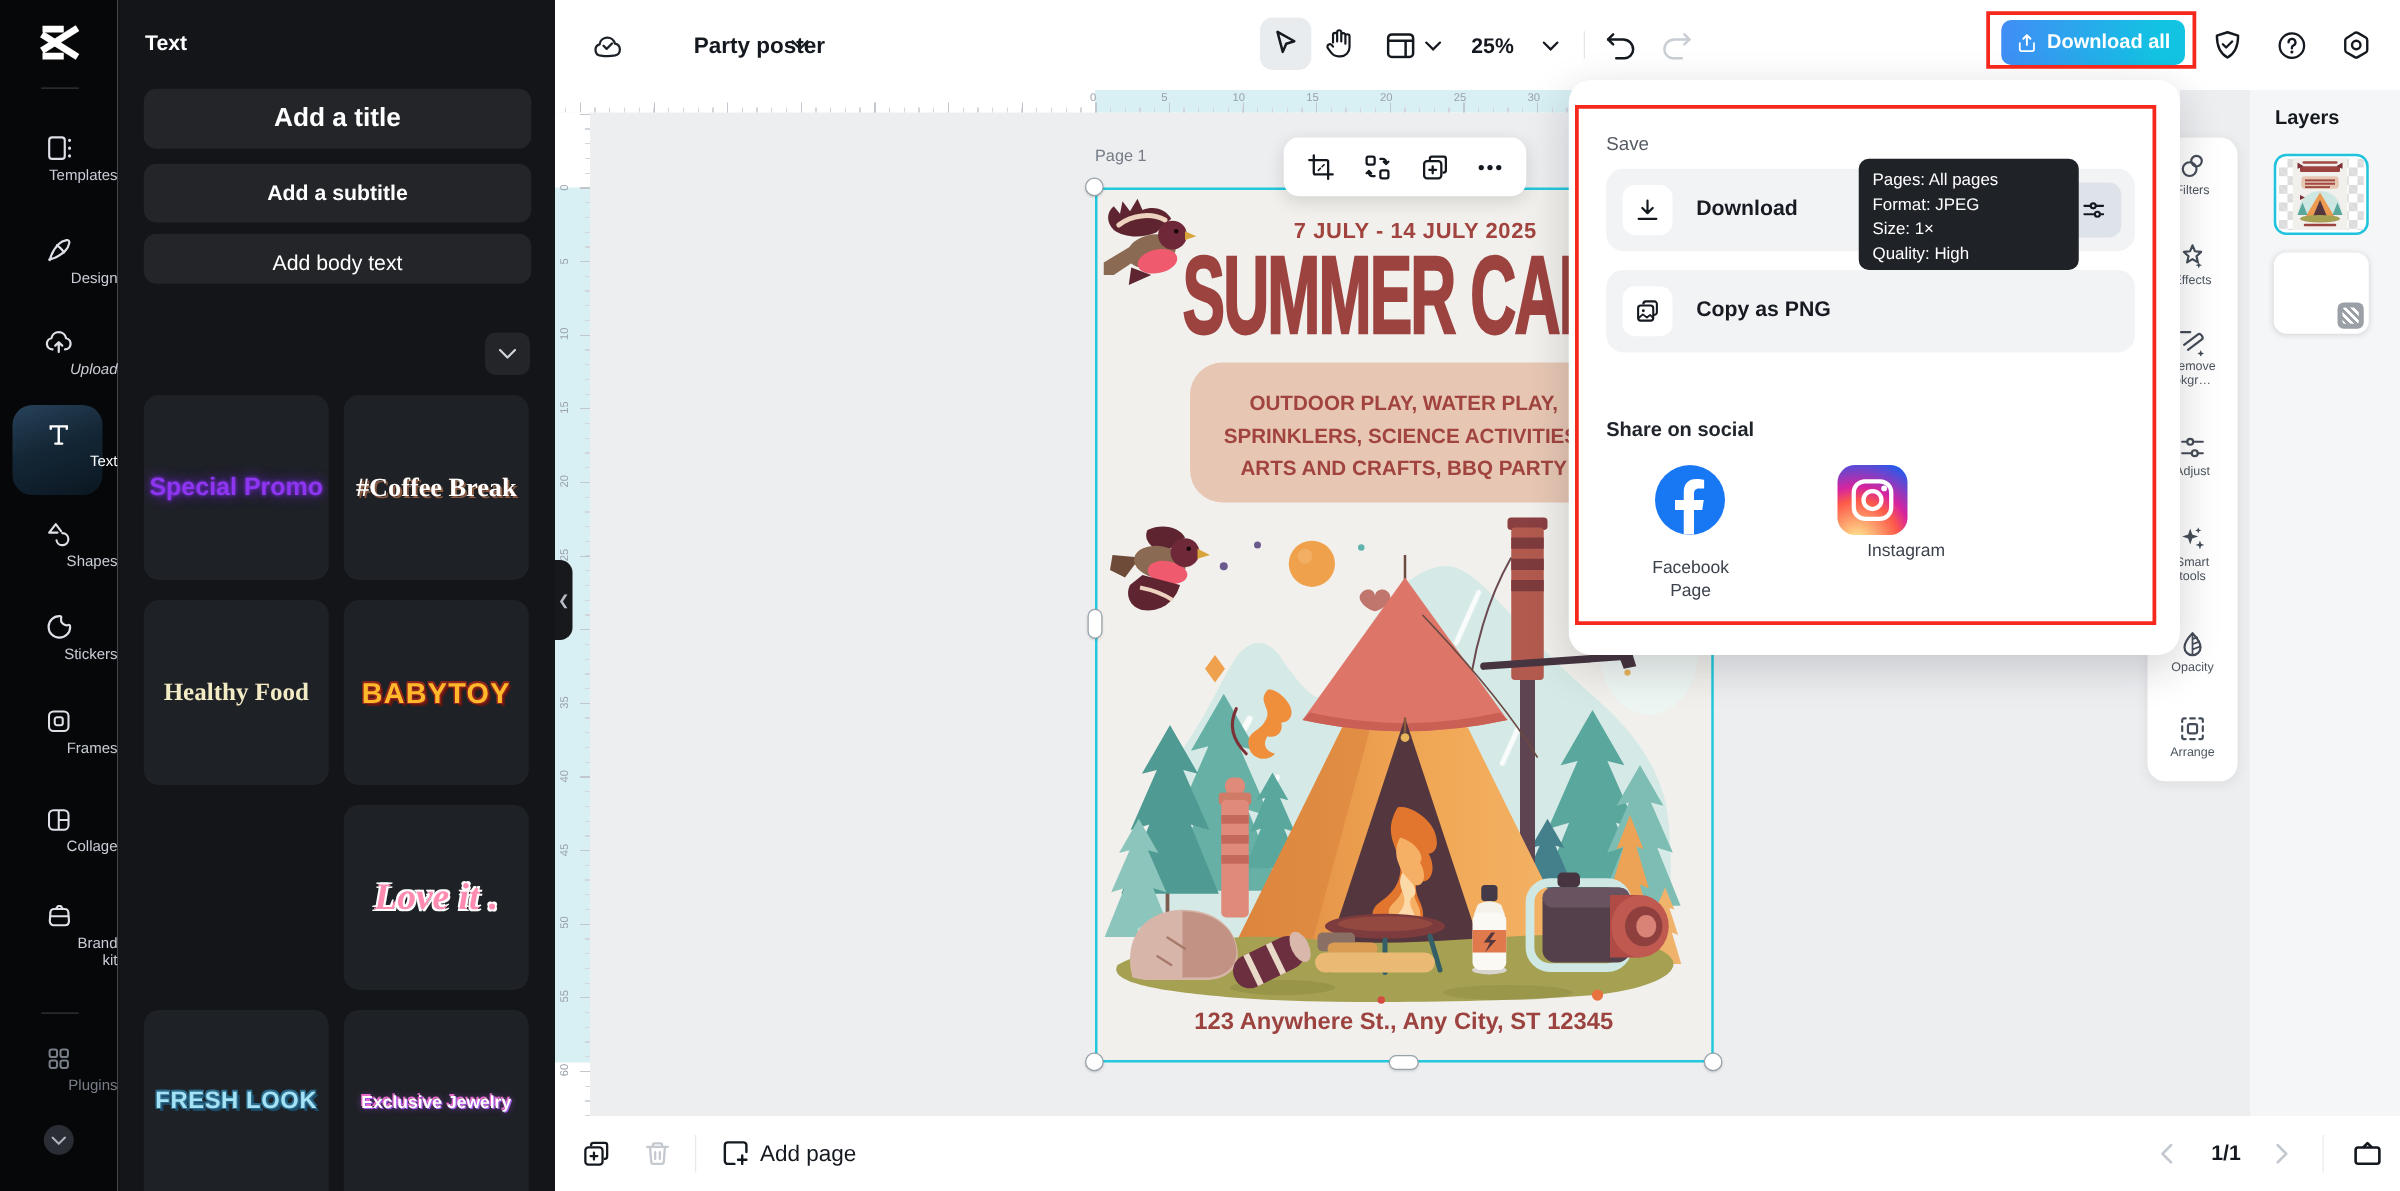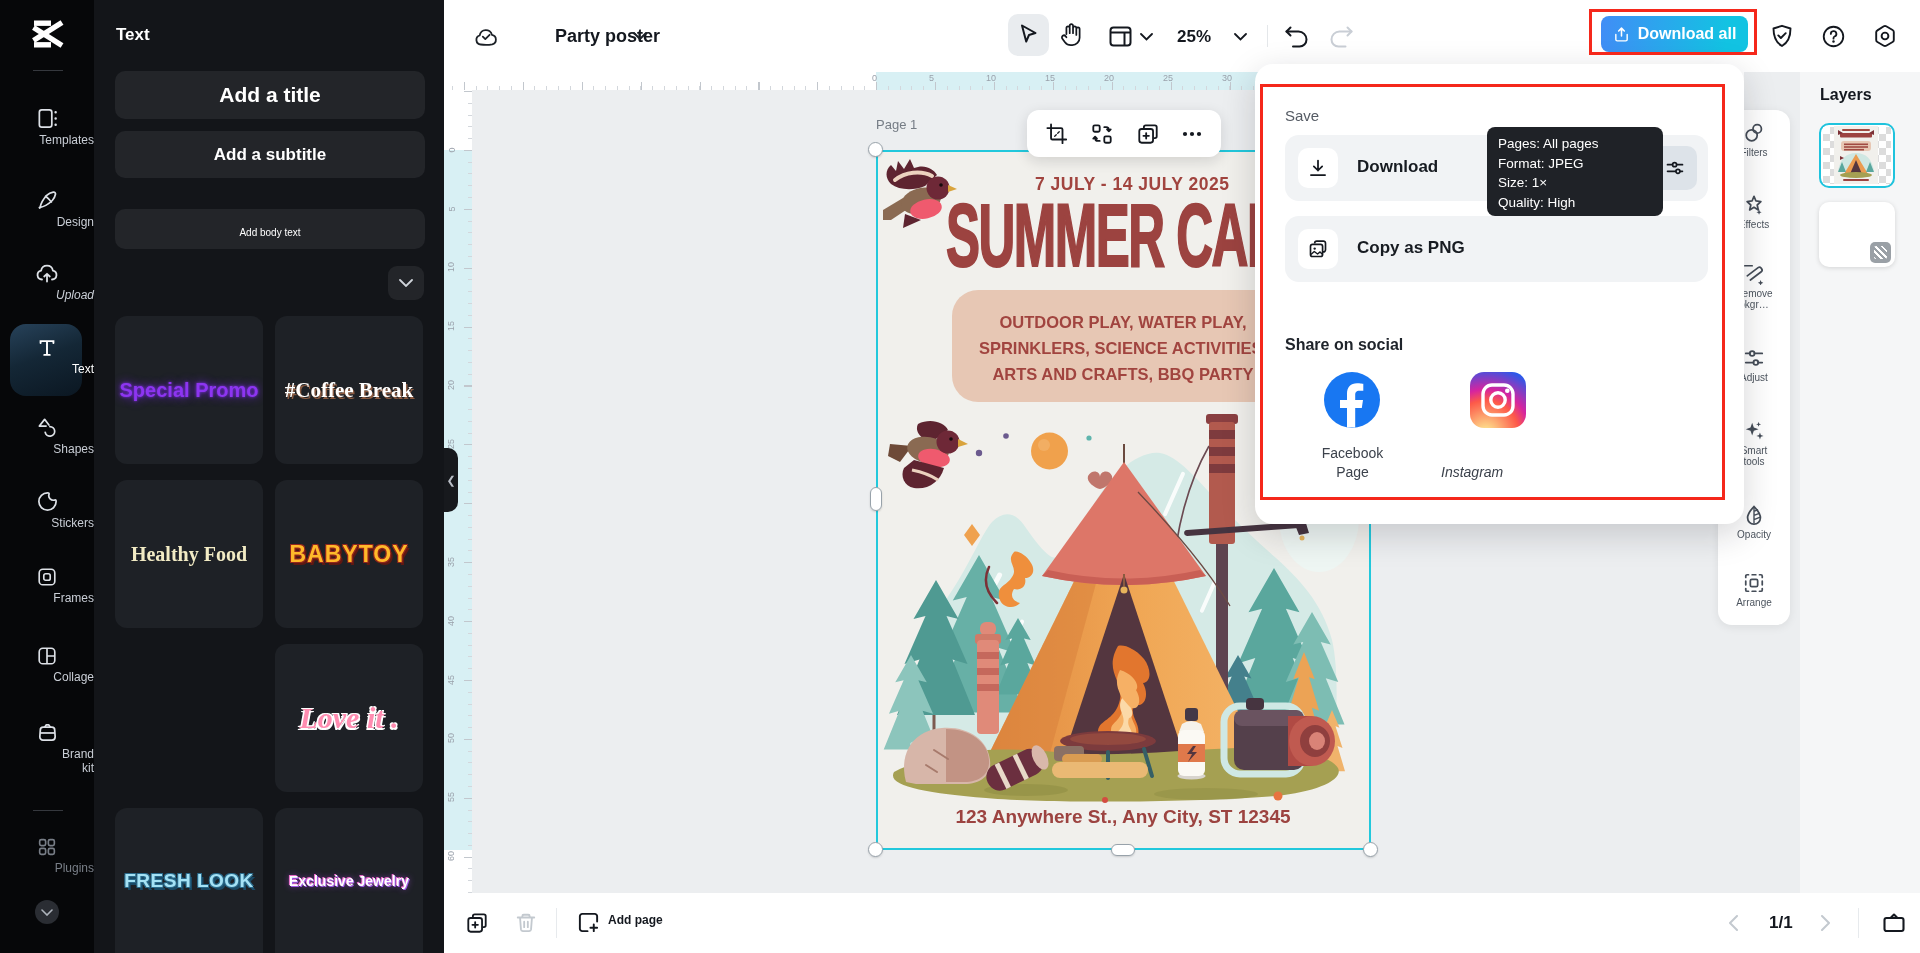--- a/index.html
+++ b/index.html
@@ -158,21 +158,21 @@
     <svg width="12" height="7" viewBox="0 0 12 7" style="margin:9px 0 0 6px;">
           <path d="M1 1l5 5 5-5" stroke="#aeb4bc" stroke-width="1.6" fill="none" stroke-linecap="round"></path>
         </svg>
   </div>
 </div>
 
 <div id="panel">
   <h2>Text</h2>
   <div class="pbtn" style="top:71px;height:48px;font-size:21px;font-weight:700;line-height:48px;">Add a title</div>
   <div class="pbtn" style="top:131px;height:47px;font-size:17px;font-weight:600;line-height:47px;">Add a subtitle</div>
-  <div class="pbtn" style="top:209px;height:40px;font-size:10px;font-weight:400;line-height:47px;">Add body text</div>
+  <div class="pbtn" style="top:187px;height:40px;font-size:17px;font-weight:400;line-height:47px;">Add body text</div>
   <div class="chevbtn"><svg width="14" height="8" viewBox="0 0 14 8" style="margin:13px 0 0 11px;">
           <path d="M1 1l6 6 6-6" stroke="#cfd4da" stroke-width="1.8" fill="none" stroke-linecap="round"></path>
         </svg></div>
 
   <div class="card" style="left:21px;top:316px;">
     <span style="font-size:20px;font-weight:700;color:#8d35f1;text-shadow:0 0 10px rgba(122,38,244,.9),0 0 3px rgba(150,60,255,.8);">Special Promo</span>
   </div>
   <div class="card" style="left:181px;top:316px;">
     <span style="font-family:'Liberation Serif',serif;font-size:21px;font-weight:700;color:#fff;text-shadow:1.5px 1.5px 0 #8a5a40,-0.5px -0.5px 0 #3a2418;">#Coffee Break</span>
   </div>
@@ -256,21 +256,21 @@
       </svg>
   <svg width="22" height="22" viewBox="0 0 24 24" style="position:absolute;left:71px;top:19px;" fill="none" stroke="#c3c9cf" stroke-width="2" stroke-linecap="round" stroke-linejoin="round">
         <path d="M3 6h18M8 6V4.5A1.5 1.5 0 0 1 9.5 3h5A1.5 1.5 0 0 1 16 4.5V6M5.5 6l1 13a2 2 0 0 0 2 1.8h7a2 2 0 0 0 2-1.8l1-13"></path>
         <path d="M10 10.5v6M14 10.5v6"></path>
       </svg>
   <div style="position:absolute;left:112px;top:15px;width:1px;height:30px;background:#e7eaed;"></div>
   <svg width="23" height="23" viewBox="0 0 24 24" style="position:absolute;left:133px;top:18px;" fill="none" stroke="#14181f" stroke-width="2" stroke-linecap="round" stroke-linejoin="round">
         <path d="M21 11V5.5A2.5 2.5 0 0 0 18.5 3h-13A2.5 2.5 0 0 0 3 5.5v13A2.5 2.5 0 0 0 5.5 21H11"></path>
         <path d="M17.5 14v7M14 17.5h7"></path>
       </svg>
-  <span style="position:absolute;left:164px;top:20px;font-size:12px;font-weight:700;color:#14181f;">Add page</span>
+  <span style="position:absolute;left:164px;top:20px;font-size:18px;font-weight:400;color:#14181f;">Add page</span>
 
   <svg width="10" height="16" viewBox="0 0 10 16" style="position:absolute;left:1284px;top:22px;">
         <path d="M9 1 2 8l7 7" stroke="#c3c9cf" stroke-width="2" fill="none" stroke-linecap="round" stroke-linejoin="round"></path>
       </svg>
   <span style="position:absolute;left:1325px;top:20px;font-size:17px;font-weight:600;color:#14181f;">1/1</span>
   <svg width="10" height="16" viewBox="0 0 10 16" style="position:absolute;left:1377px;top:22px;">
         <path d="M1 1l7 7-7 7" stroke="#c3c9cf" stroke-width="2" fill="none" stroke-linecap="round" stroke-linejoin="round"></path>
       </svg>
   <div style="position:absolute;left:1414px;top:15px;width:1px;height:30px;background:#e7eaed;"></div>
   <svg width="24" height="23" viewBox="0 0 24 23" style="position:absolute;left:1438px;top:18px;" fill="none" stroke="#14181f" stroke-width="2.1" stroke-linejoin="round">
@@ -619,21 +619,21 @@
         </svg>
   </div>
   <div style="position:absolute;left:40px;top:380px;width:115px;text-align:center;font-size:14px;color:#3c424c;line-height:19px;">Facebook<br>Page</div>
   <div style="position:absolute;left:215px;top:308px;width:56px;height:56px;border-radius:14px;background:radial-gradient(circle at 28% 110%,#fdf497 0%,#fd5949 45%,#d6249f 60%,#285aeb 92%);">
     <svg width="56" height="56" viewBox="0 0 56 56" fill="none" stroke="#fff">
           <rect x="13" y="13" width="30" height="30" rx="9" stroke-width="3.4"></rect>
           <circle cx="28" cy="28" r="7.2" stroke-width="3.4"></circle>
           <circle cx="37.3" cy="18.7" r="2.3" fill="#fff" stroke="none"></circle>
         </svg>
   </div>
-  <div style="position:absolute;left:186px;top:400px;width:115px;text-align:left;font-size:14px;color:#3c424c;font-style:italic;">Instagram</div>
+  <div style="position:absolute;left:186px;top:368px;width:115px;text-align:right;font-size:14px;color:#3c424c;">Instagram</div>
 </div>
 <div id="redrect1"></div>
 <div id="dlall">
       <svg width="17" height="17" viewBox="0 0 24 24" fill="none" stroke="#fff" stroke-width="2.2" stroke-linecap="round" stroke-linejoin="round">
         <path d="M12 14V3m0 0L8 7m4-4l4 4"></path>
         <path d="M4 12v7a2 2 0 0 0 2 2h12a2 2 0 0 0 2-2v-7" stroke-width="2"></path>
       </svg>
       <span>Download all</span>
     </div>
 

